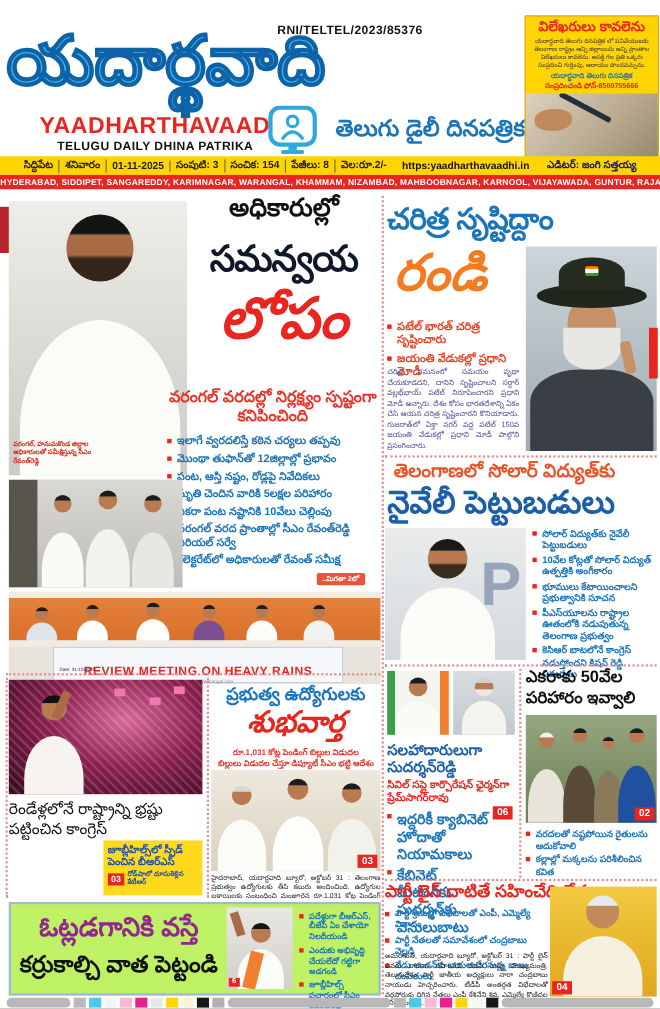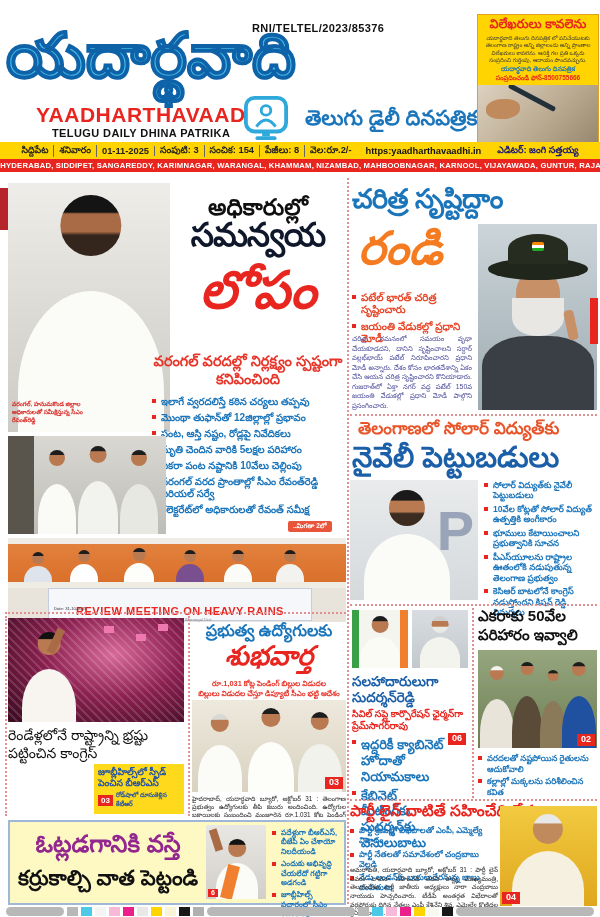--- a/index.html
+++ b/index.html
@@ -43,21 +43,21 @@
   .bul{position:relative;padding-left:9px;color:#1b75bb;font-weight:bold;}
   .bul::before{content:"";position:absolute;left:0;top:3px;width:4px;height:4px;background:#e8251f;}
   .buls{display:flex;flex-direction:column;}
   .pg{position:absolute;background:#e8251f;color:#fff;font-weight:bold;font-size:9px;padding:1px 4px;line-height:1.1;}
   .dot-h{position:absolute;border-top:2px dotted #e09090;}
   .dot-v{position:absolute;border-left:2px dotted #e09090;}
   
   #corner-tab{left:0;top:188px;width:9px;height:42px;background:#b5252b;}
   #cm-photo{left:8px;top:183px;width:162px;height:249px;background:linear-gradient(180deg,#eeede9,#dad9d3 55%,#cccbc5);}
   #cm-photo .cap{position:absolute;left:4px;bottom:8px;width:80px;font-size:6px;font-weight:bold;color:#d8251f;line-height:1.35;}
-  #lead-kicker{left:168px;top:194px;width:180px;text-align:center;font-size:23px;font-weight:bold;color:#101010;}
+  #lead-kicker{left:168px;top:175px;width:180px;text-align:center;font-size:23px;font-weight:bold;color:#101010;}
   #lead-head{left:168px;top:216px;width:180px;text-align:center;font-size:33px;font-weight:bold;color:#0f172a;letter-spacing:-1px;}
   #lead-acc{left:168px;top:260px;width:180px;text-align:center;font-size:52px;font-weight:800;font-style:italic;color:#e8251f;}
   #lead-sub{left:150px;top:352px;width:196px;text-align:center;font-size:14.5px;font-weight:bold;color:#e8352a;line-height:1.25;}
   #lead-buls{left:152px;top:396px;width:194px;font-size:10px;line-height:1.2;gap:4px;}
   #lead-cont{left:288px;top:521px;background:#e8553a;color:#fff;font-size:6.5px;font-weight:bold;padding:1px 5px;border-radius:2px;}
   #off-photo{left:8px;top:436px;width:158px;height:98px;background:linear-gradient(180deg,#d9d8d3,#bdbcb6);}
   #off-photo .door{position:absolute;left:0;top:0;width:26px;height:98px;background:#5a554c;}
   #rev-photo{left:8px;top:538px;width:338px;height:84px;background:#e8e4dc;}
   #rev-photo .wall{position:absolute;left:0;top:0;width:338px;height:46px;background:linear-gradient(#f0ede6 0 6px,#e2813d 6px,#d96f2a);}
   #rev-photo .table{position:absolute;left:0;top:44px;width:338px;height:6px;background:#efece4;}
@@ -114,21 +114,21 @@
   #ktr-box .bt{font-size:9.3px;font-weight:bold;color:#1b4fa8;line-height:1.2;}
   #ktr-box .row{display:flex;align-items:center;gap:3px;margin-top:2px;}
   #ktr-box .bpg{background:#e8251f;color:#fff;font-weight:bold;font-size:8px;padding:1px 3px;}
   #ktr-box .bs{font-size:6.3px;font-weight:bold;color:#1b4fa8;}
   #emp-kick{left:192px;top:622px;width:154px;text-align:center;font-size:16px;font-weight:bold;color:#1b75bb;}
   #emp-head{left:192px;top:641px;width:154px;text-align:center;font-size:27px;font-weight:800;font-style:italic;color:#e8251f;}
   #emp-sub{left:192px;top:679px;width:154px;text-align:center;font-size:7.4px;font-weight:bold;color:#e8352a;line-height:1.35;}
   #emp-photo{left:192px;top:700px;width:154px;height:92px;background:linear-gradient(180deg,#eee9dd,#d9d2c1);}
   #emp-body{left:192px;top:795px;width:154px;height:22px;font-size:6.3px;color:#222;line-height:1.3;text-align:justify;overflow:hidden;}
   
-  #votes{left:8px;top:820px;width:338px;height:85px;border:2px solid #9fb8d8;background:#fef9c3;box-sizing:border-box;}
+  #votes{left:8px;top:820px;width:338px;height:85px;border:2px solid #9fb8d8;background:#bef264;box-sizing:border-box;}
   #votes .a{position:absolute;left:4px;top:8px;width:188px;text-align:center;font-size:24px;font-weight:800;color:#93278f;}
   #votes .h{position:absolute;left:0px;top:44px;width:196px;text-align:center;font-size:21px;font-weight:800;color:#111;}
   #rev-wave{position:absolute;left:196px;top:3px;width:60px;height:74px;background:linear-gradient(180deg,#e9e7e3,#d2cfc9);}
   #rev-wave .arm{position:absolute;left:6px;top:4px;width:8px;height:22px;background:#a96b45;transform:rotate(-18deg);}
   #rev-wave .sash{position:absolute;left:18px;bottom:0;width:12px;height:34px;background:#f08030;transform:rotate(14deg);}
   #votes .buls{position:absolute;left:262px;top:6px;width:72px;font-size:7.5px;line-height:1.25;gap:3px;}
   
   #cbar{left:6px;top:907px;width:588px;height:9px;display:flex;align-items:center;gap:3px;}
   #cbar .cap{height:9px;border-radius:5px;background:#b8b8b8;}
   #cbar .sq{width:11px;height:9px;}

